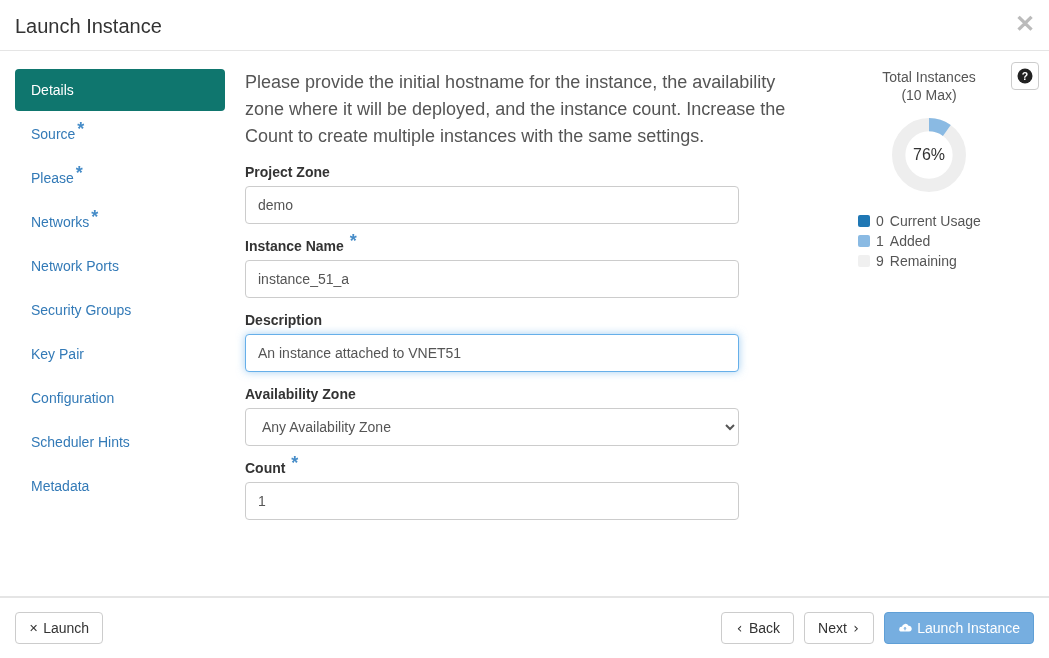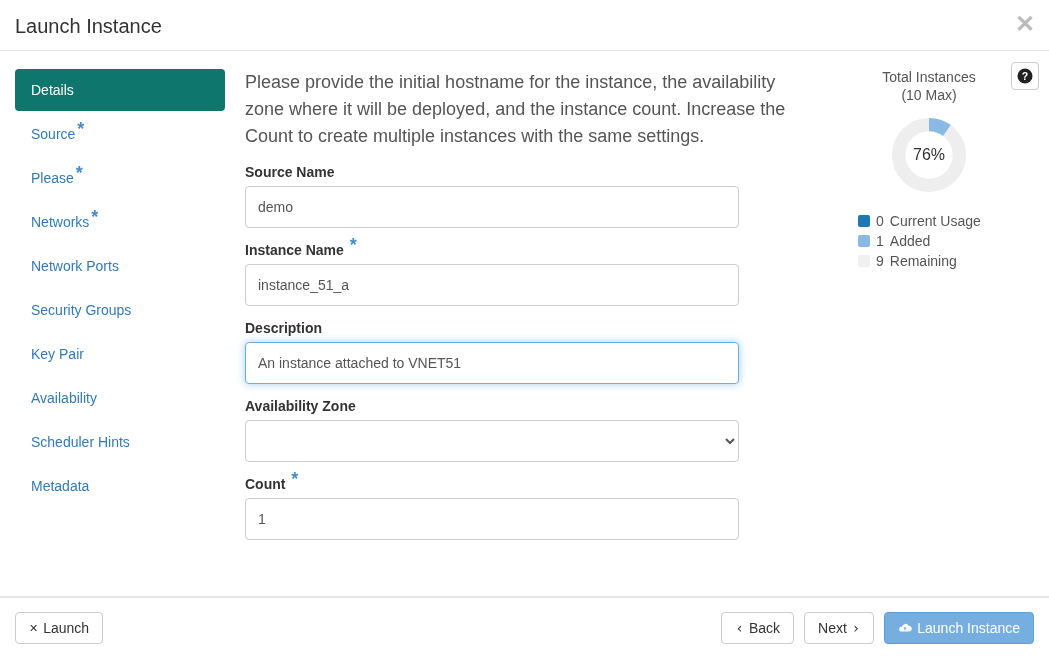--- a/index.html
+++ b/index.html
@@ -109,21 +109,21 @@
     font-size: 18px;
     position: relative;
     top: -4px;
     margin-left: 2px;
     line-height: 0;
   }
   .form-control {
     width: 100%;
     max-width: 494px;
     height: 38px;
-    padding: 20px 12px;
+    padding: 8px 12px;
     font-size: 14px;
     color: #555;
     border: 1px solid #ccc;
     border-radius: 4px;
     background: #fff;
     outline: none;
   }
   .form-control.focused {
     border-color: #66afe9;
     box-shadow: 0 0 8px rgba(102,175,233,.6);
@@ -204,32 +204,32 @@
   <div class="modal-body">
 
     <div class="sidebar" id="sidebar">
         <div class="sidebar-item active"><span>Details</span></div>
         <div class="sidebar-item"><span>Source</span><span class="req">*</span></div>
         <div class="sidebar-item"><span>Please</span><span class="req">*</span></div>
         <div class="sidebar-item"><span>Networks</span><span class="req">*</span></div>
         <div class="sidebar-item"><span>Network Ports</span></div>
         <div class="sidebar-item"><span>Security Groups</span></div>
         <div class="sidebar-item"><span>Key Pair</span></div>
-        <div class="sidebar-item"><span>Availability</span></div>
+        <div class="sidebar-item"><span>Configuration</span></div>
         <div class="sidebar-item"><span>Scheduler Hints</span></div>
         <div class="sidebar-item"><span>Metadata</span></div>
       </div>
 
     <div class="main">
 
       <div class="intro">Please provide the initial hostname for the instance, the availability zone where it will be deployed, and the instance count. Increase the Count to create multiple instances with the same settings.</div>
 
       <div class="form-row">
         <label class="form-label">
-          <span>Source Name</span>
+          <span>Project Zone</span>
         </label>
         <input class="form-control" type="text" value="demo" style="">
       </div>
 
       <div class="form-row">
         <label class="form-label">
           <span>Instance Name</span>
           <span class="req">*</span>
         </label>
         <input class="form-control" type="text" value="instance_51_a" style="">

